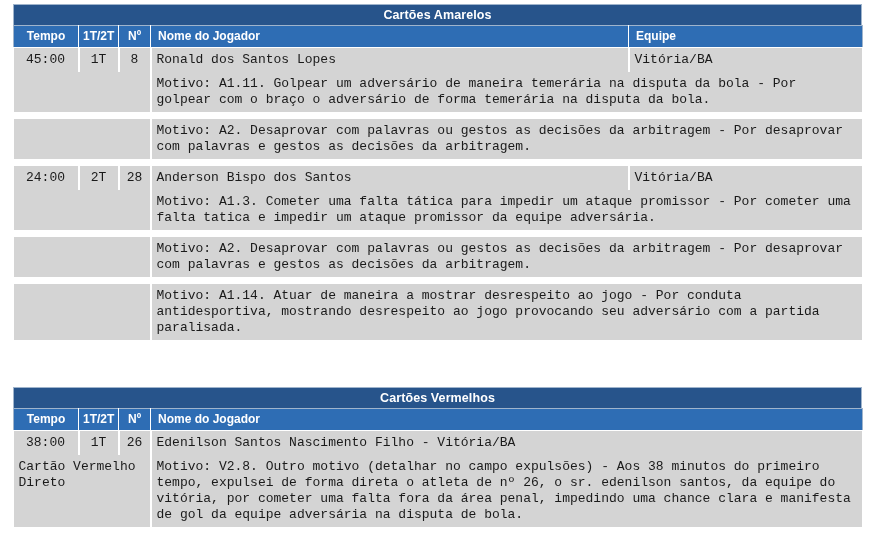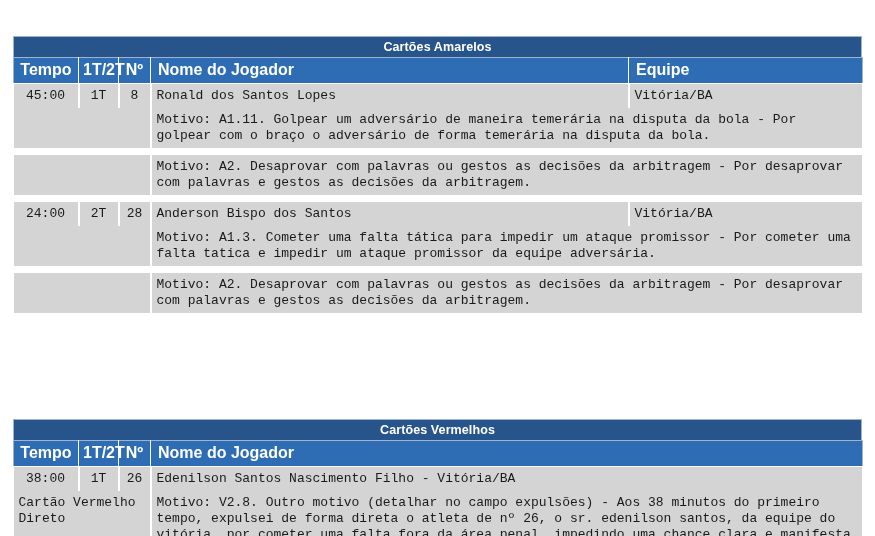--- a/index.html
+++ b/index.html
@@ -12,21 +12,20 @@
     height: 536px;
     font-family: "Liberation Sans", sans-serif;
     color: #1a1a1a;
     overflow: hidden;
   }
 
   .page {
     position: relative;
     width: 875px;
     height: 448px;
-    margin-top: 32px;
   }
 
   
   .card {
     position: absolute;
     left: 13px;
     width: 849px;
     box-sizing: border-box;
   }
 
@@ -47,21 +46,21 @@
   table.grid {
     border-collapse: collapse;
     table-layout: fixed;
     width: 849px;
     font-size: 12.5px;
   }
 
   table.grid th {
     background: #2E6DB4;
     color: #ffffff;
-    font-size: 16px;
+    font-size: 12px;
     font-weight: bold;
     text-align: center;
     padding: 3px 4px 4px 4px;
     height: 18px;
     box-sizing: border-box;
     border-right: 1px solid #ffffff;
     border-top: 1px solid #9fb4cc;
     border-bottom: 1px solid #ffffff;
     white-space: nowrap;
   }
@@ -201,20 +200,24 @@
           </tr>
 
         <tr>
           <td class="blank" colspan="3"></td>
           <td class="motivo" colspan="2">Motivo: A2.  Desaprovar com palavras ou gestos as decisões da arbitragem  - Por desaprovar com palavras e gestos as decisões da arbitragem.</td>
         </tr>
         <tr class="spacer">
             <td colspan="5"></td>
           </tr>
 
+        <tr>
+          <td class="blank" colspan="3"></td>
+          <td class="motivo" colspan="2">Motivo: A1.14.  Atuar de maneira a mostrar desrespeito ao jogo - Por conduta antidesportiva, mostrando desrespeito ao jogo provocando seu adversário com a partida paralisada.</td>
+        </tr>
       </tbody>
     </table>
   </section>
 
   <section class="card" id="red-card-block">
     <div class="card-title">Cartões Vermelhos</div>
 
     <table class="grid rc">
       <colgroup>
         <col class="col-tempo">

